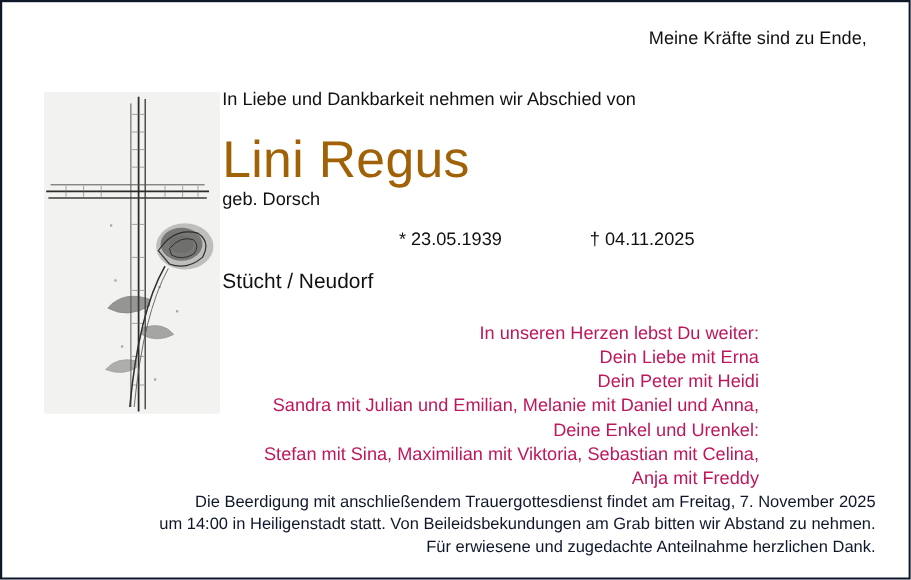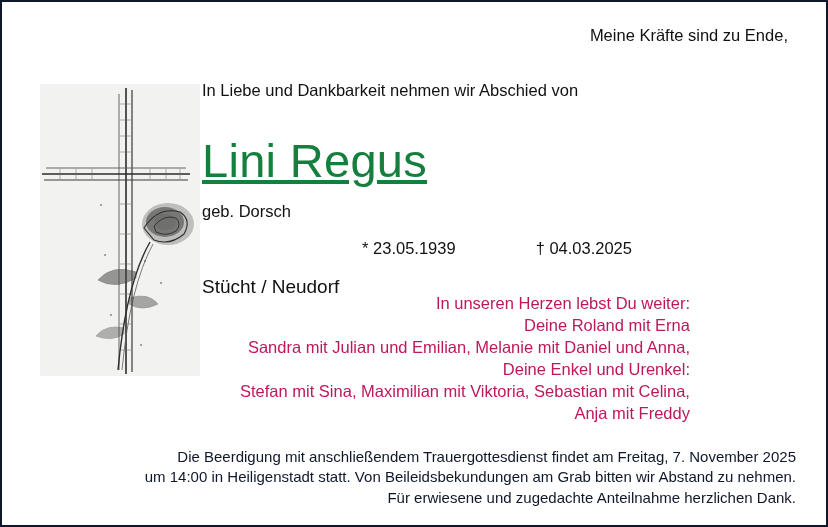--- a/index.html
+++ b/index.html
@@ -52,29 +52,27 @@
     text-align: left;
   }
   .intro {
     font-size: 16.5px;
     line-height: 1.3;
     color: #111;
   }
   .name {
     font-size: 47px;
     line-height: 1.12;
-    margin-top: 34px;
+    margin-top: 18px;
     font-weight: 400;
     letter-spacing: 0.3px;
-    color: #15803d;
-    text-decoration: underline;
+    color: #a16207;
   }
   .maiden {
     font-size: 16.5px;
-    margin-top: 14px;
     color: #111;
   }
   .dates {
     margin-top: 18px;
     font-size: 16.5px;
     display: flex;
     justify-content: center;
     gap: 80px;
     color: #111;
   }
@@ -174,28 +172,29 @@
       </g>
     </svg>
   </div>
 
   <div class="main">
     <div class="intro">In Liebe und Dankbarkeit nehmen wir Abschied von</div>
     <div class="name">Lini Regus</div>
     <div class="maiden">geb. Dorsch</div>
     <div class="dates">
       <span>* 23.05.1939</span>
-      <span>† 04.03.2025</span>
+      <span>† 04.11.2025</span>
     </div>
     <div class="place">Stücht / Neudorf</div>
   </div>
 
   <div class="family">
     <div>In unseren Herzen lebst Du weiter:</div>
-    <div>Deine Roland mit Erna</div>
+    <div>Dein Liebe mit Erna</div>
+    <div>Dein Peter mit Heidi</div>
     <div>Sandra mit Julian und Emilian, Melanie mit Daniel und Anna,</div>
     <div>Deine Enkel und Urenkel:</div>
     <div>Stefan mit Sina, Maximilian mit Viktoria, Sebastian mit Celina,</div>
     <div>Anja mit Freddy</div>
   </div>
 
   <div class="footer">
     <div>Die Beerdigung mit anschließendem Trauergottesdienst findet am Freitag, 7. November 2025</div>
     <div>um 14:00 in Heiligenstadt statt. Von Beileidsbekundungen am Grab bitten wir Abstand zu nehmen.</div>
     <div>Für erwiesene und zugedachte Anteilnahme herzlichen Dank.</div>

